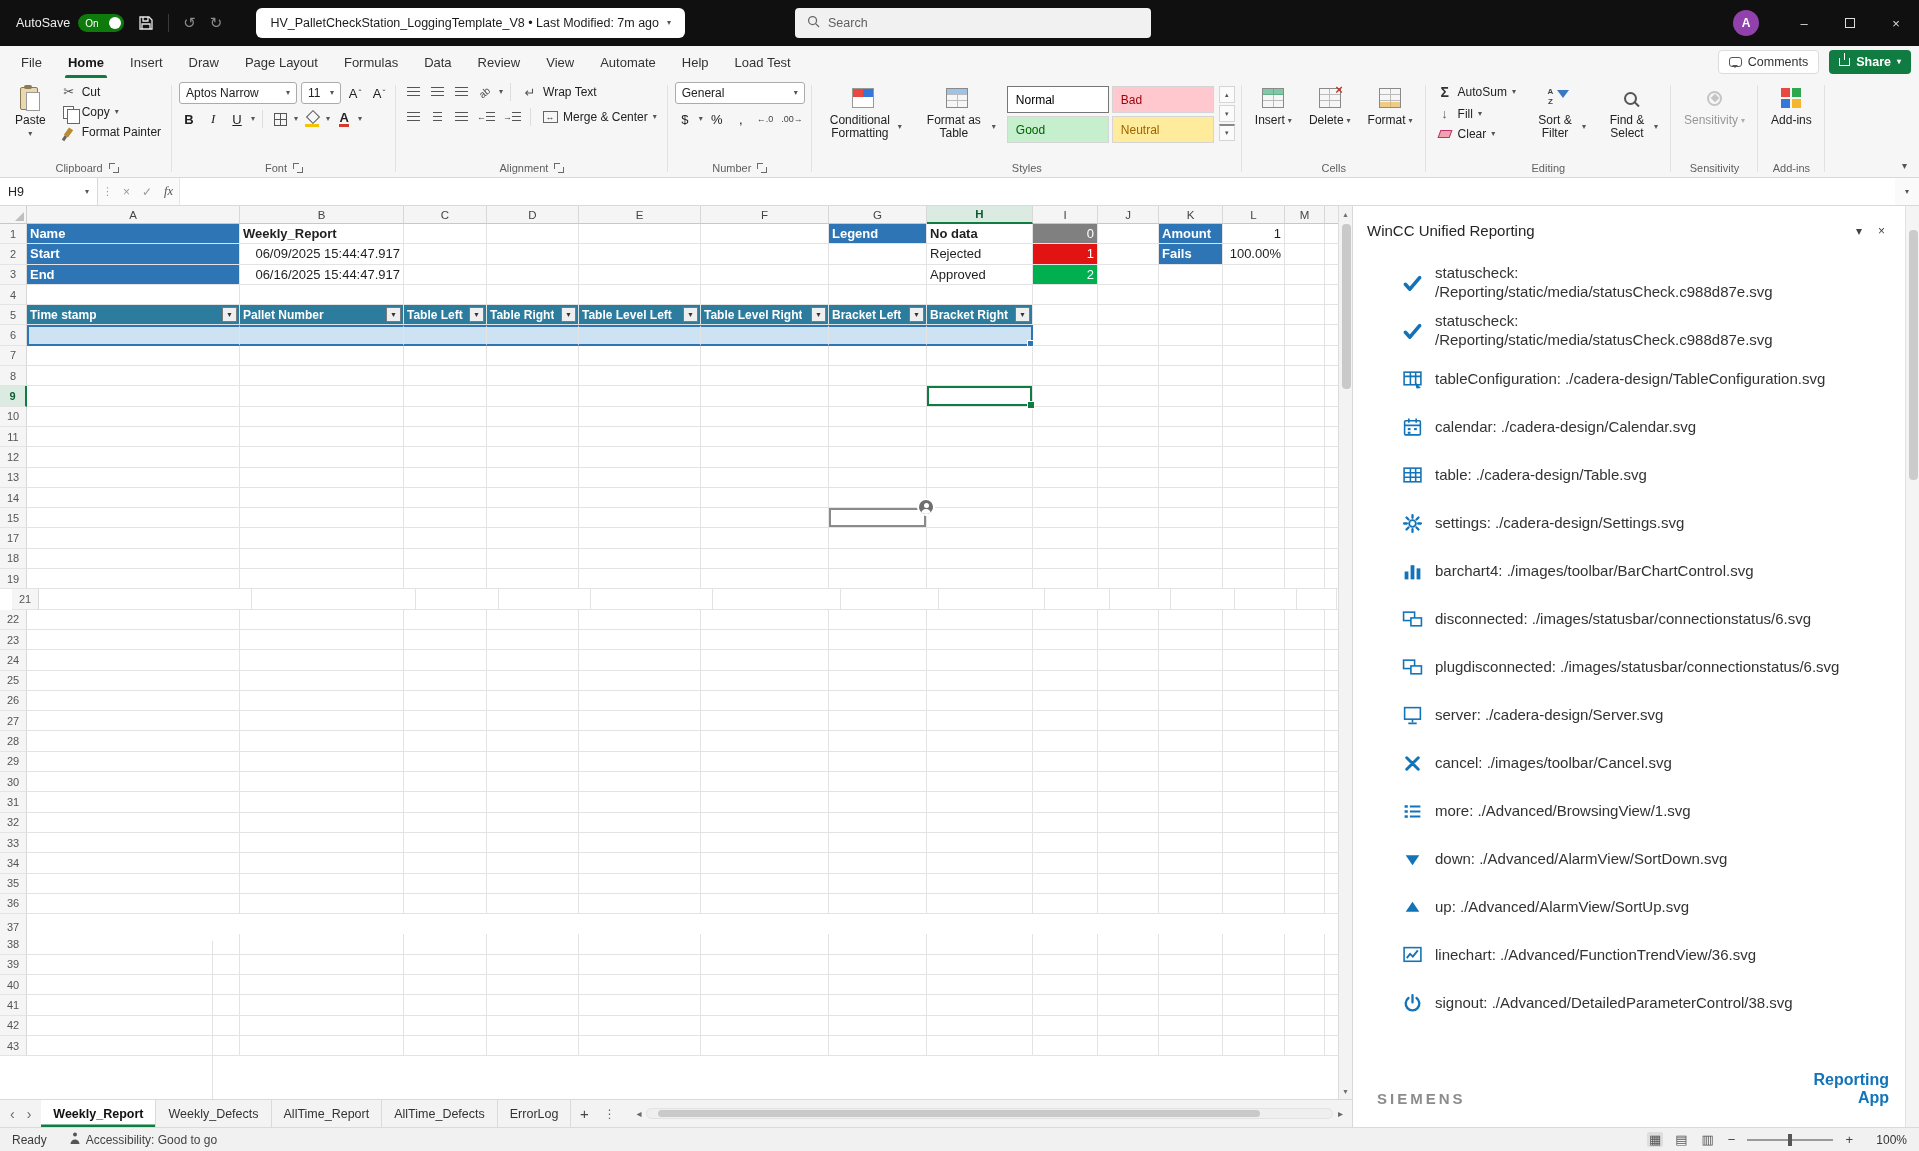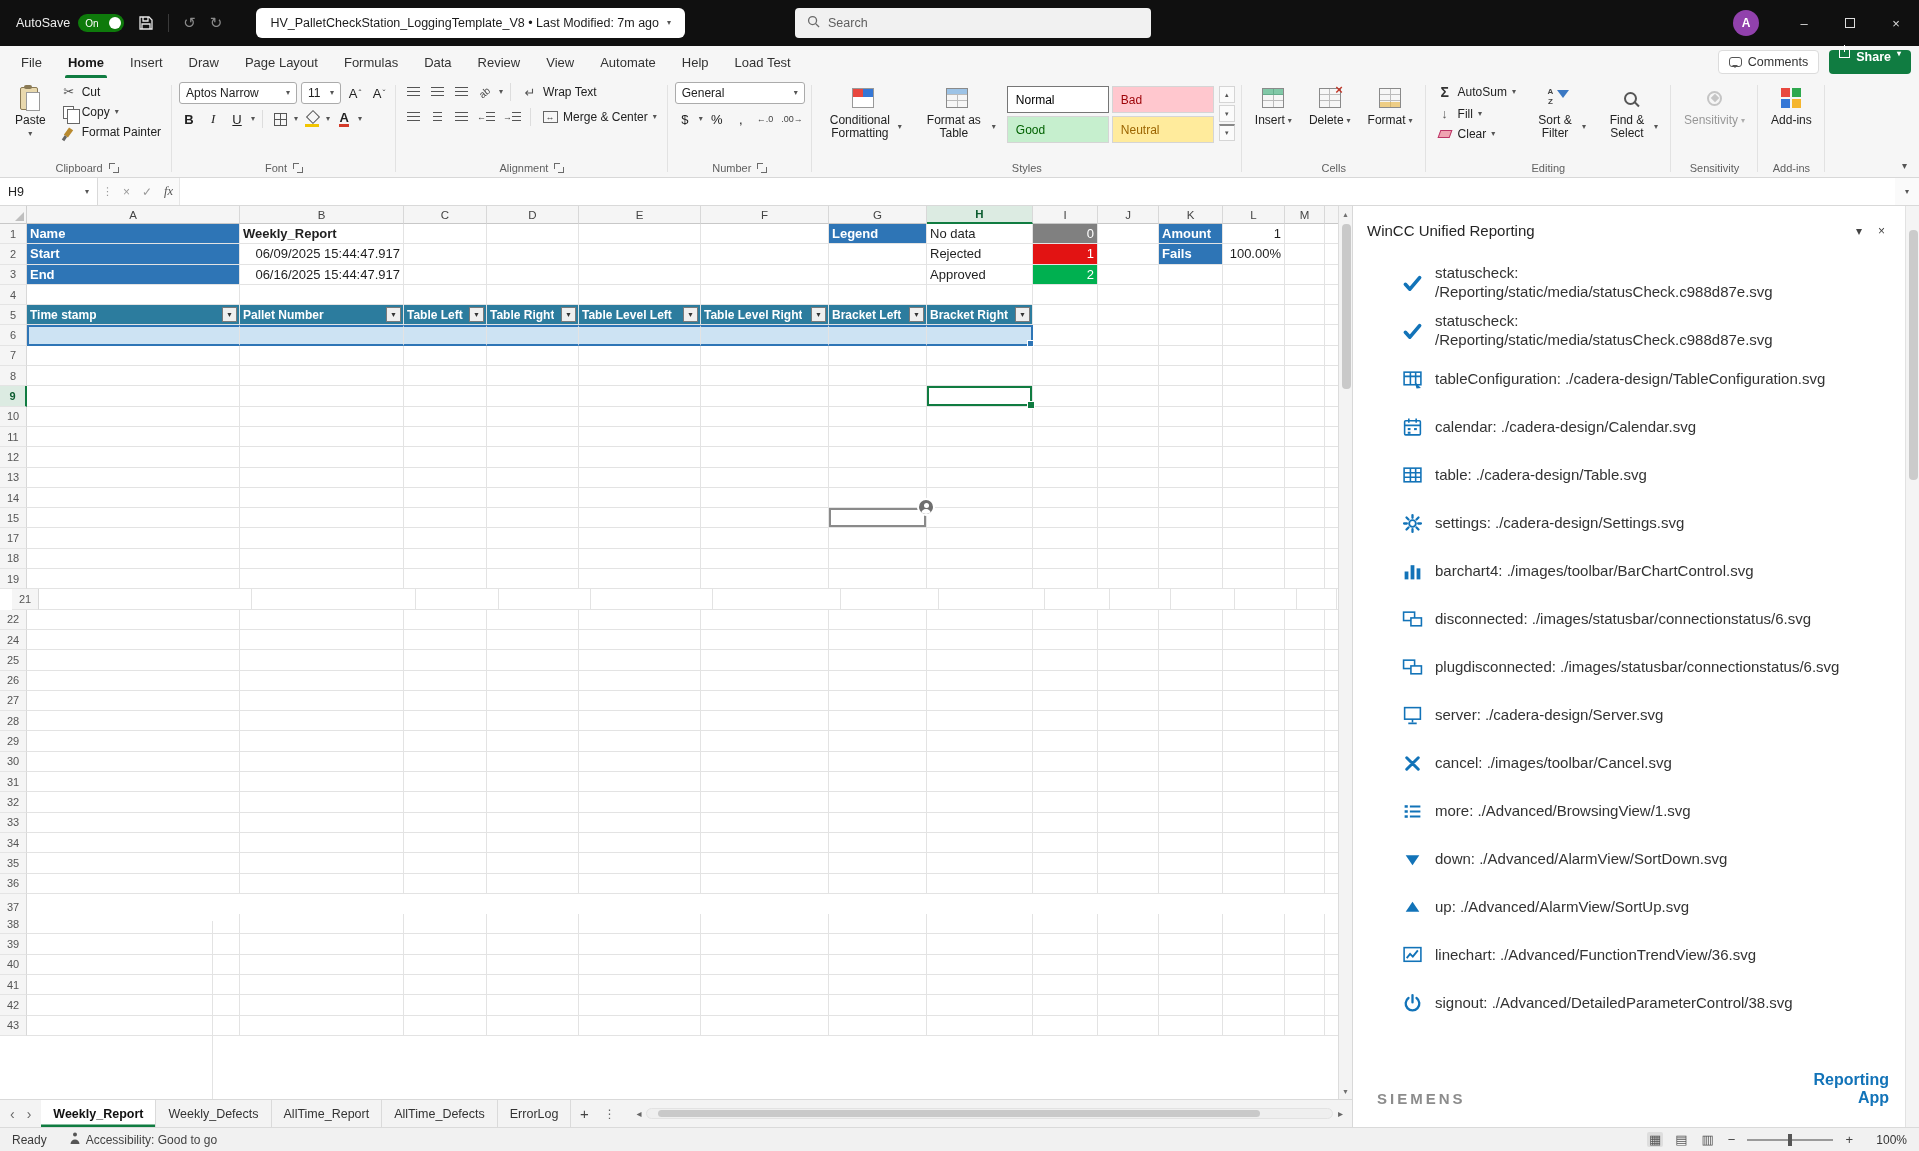--- a/index.html
+++ b/index.html
@@ -27,21 +27,21 @@
 
 .ribbontabs-row{flex:0 0 32px;background:#f6f6f6;display:flex;align-items:center;padding:0 8px}
 .rtabs{display:flex;align-items:flex-end;height:100%}
 .rtab{padding:0 13px;height:100%;display:flex;align-items:center;font-size:13px;color:#333;position:relative;cursor:default}
 .rtab.active{font-weight:700;color:#151515}
 .rtab.active::after{content:"";position:absolute;left:10px;right:10px;bottom:0;height:3px;background:var(--accent-green,#107C41);border-radius:2px 2px 0 0}
 .rt-right{margin-left:auto;display:flex;align-items:center;gap:10px}
 .comments-btn{display:flex;align-items:center;gap:6px;background:#fff;border:1px solid #dcdcdc;border-radius:4px;height:24px;padding:0 10px;font-size:12.5px;color:#333}
 .icn-comment{width:13px;height:10px;border:1.4px solid #555;border-radius:3px;position:relative}
 .icn-comment::after{content:"";position:absolute;left:2px;bottom:-5px;border:3px solid transparent;border-top-color:#555}
-.share-btn{display:flex;align-items:flex-start;gap:6px;background:var(--accent-green,#107C41);color:#fff;border-radius:4px;height:24px;padding:0 10px;font-size:12.5px;font-weight:600}
+.share-btn{display:flex;align-items:center;gap:6px;background:var(--accent-green,#107C41);color:#fff;border-radius:4px;height:24px;padding:0 10px;font-size:12.5px;font-weight:600}
 .icn-share{width:11px;height:8px;border:1.4px solid #fff;border-top:none;position:relative}
 .icn-share::before{content:"";position:absolute;left:3.3px;top:-5px;width:1.6px;height:7px;background:#fff}
 .share-btn .chev{color:#fff}
 
 
 .ribbon{flex:0 0 100px;background:#f6f6f6;border-bottom:1px solid #d8d8d8;display:flex;align-items:stretch;padding:2px 2px 0 2px;position:relative;overflow:hidden}
 .rgroup{display:flex;flex-direction:column;padding:2px 7px 0 7px;position:relative}
 .rgroup::after{content:"";position:absolute;right:0;top:5px;bottom:5px;width:1px;background:#e2e2e2}
 .rg-body{flex:1;display:flex;gap:5px;align-items:flex-start}
 .rg-body.vert{flex-direction:column;gap:5px;justify-content:flex-start}
@@ -627,21 +627,21 @@
           <div id="grid-rows" class="gridrows">
               <div class="grow" style="height: 20.3px;">
                 <div class="rowhdr">1</div>
                 <div class="cell c-blue" style="width: 213px; flex: 0 0 213px;">Name</div>
                 <div class="cell c-bold" style="width: 164px; flex: 0 0 164px;">Weekly_Report</div>
                 <div class="cell" style="width: 83px; flex: 0 0 83px;"></div>
                 <div class="cell" style="width: 92px; flex: 0 0 92px;"></div>
                 <div class="cell" style="width: 122px; flex: 0 0 122px;"></div>
                 <div class="cell" style="width: 128px; flex: 0 0 128px;"></div>
                 <div class="cell c-blue" style="width: 98px; flex: 0 0 98px;">Legend</div>
-                <div class="cell c-plain" style="width: 106px; flex: 0 0 106px;">No data</div>
+                <div class="cell c-plain" style="width: 106px; flex: 0 0 106px; font-weight: bold;">No data</div>
                 <div class="cell c-grayfill" style="width: 65px; flex: 0 0 65px;">0</div>
                 <div class="cell" style="width: 61px; flex: 0 0 61px;"></div>
                 <div class="cell c-blue" style="width: 64px; flex: 0 0 64px;">Amount</div>
                 <div class="cell c-right" style="width: 62px; flex: 0 0 62px;">1</div>
                 <div class="cell" style="width: 40px; flex: 0 0 40px;"></div>
                 <div class="cell" style="width: 62px; flex: 0 0 62px;"></div>
               </div>
               <div class="grow" style="height: 20.3px;">
                 <div class="rowhdr">2</div>
                 <div class="cell c-blue" style="width: 213px; flex: 0 0 213px;">Start</div>
@@ -988,20 +988,37 @@
                 <div class="cell" style="width: 98px; flex: 0 0 98px;"></div>
                 <div class="cell" style="width: 106px; flex: 0 0 106px;"></div>
                 <div class="cell" style="width: 65px; flex: 0 0 65px;"></div>
                 <div class="cell" style="width: 61px; flex: 0 0 61px;"></div>
                 <div class="cell" style="width: 64px; flex: 0 0 64px;"></div>
                 <div class="cell" style="width: 62px; flex: 0 0 62px;"></div>
                 <div class="cell" style="width: 40px; flex: 0 0 40px;"></div>
                 <div class="cell" style="width: 62px; flex: 0 0 62px;"></div>
               </div>
               <div class="grow" style="height: 20.3px;">
+                <div class="rowhdr">23</div>
+                <div class="cell" style="width: 213px; flex: 0 0 213px;"></div>
+                <div class="cell" style="width: 164px; flex: 0 0 164px;"></div>
+                <div class="cell" style="width: 83px; flex: 0 0 83px;"></div>
+                <div class="cell" style="width: 92px; flex: 0 0 92px;"></div>
+                <div class="cell" style="width: 122px; flex: 0 0 122px;"></div>
+                <div class="cell" style="width: 128px; flex: 0 0 128px;"></div>
+                <div class="cell" style="width: 98px; flex: 0 0 98px;"></div>
+                <div class="cell" style="width: 106px; flex: 0 0 106px;"></div>
+                <div class="cell" style="width: 65px; flex: 0 0 65px;"></div>
+                <div class="cell" style="width: 61px; flex: 0 0 61px;"></div>
+                <div class="cell" style="width: 64px; flex: 0 0 64px;"></div>
+                <div class="cell" style="width: 62px; flex: 0 0 62px;"></div>
+                <div class="cell" style="width: 40px; flex: 0 0 40px;"></div>
+                <div class="cell" style="width: 62px; flex: 0 0 62px;"></div>
+              </div>
+              <div class="grow" style="height: 20.3px;">
                 <div class="rowhdr">24</div>
                 <div class="cell" style="width: 213px; flex: 0 0 213px;"></div>
                 <div class="cell" style="width: 164px; flex: 0 0 164px;"></div>
                 <div class="cell" style="width: 83px; flex: 0 0 83px;"></div>
                 <div class="cell" style="width: 92px; flex: 0 0 92px;"></div>
                 <div class="cell" style="width: 122px; flex: 0 0 122px;"></div>
                 <div class="cell" style="width: 128px; flex: 0 0 128px;"></div>
                 <div class="cell" style="width: 98px; flex: 0 0 98px;"></div>
                 <div class="cell" style="width: 106px; flex: 0 0 106px;"></div>
                 <div class="cell" style="width: 65px; flex: 0 0 65px;"></div>

